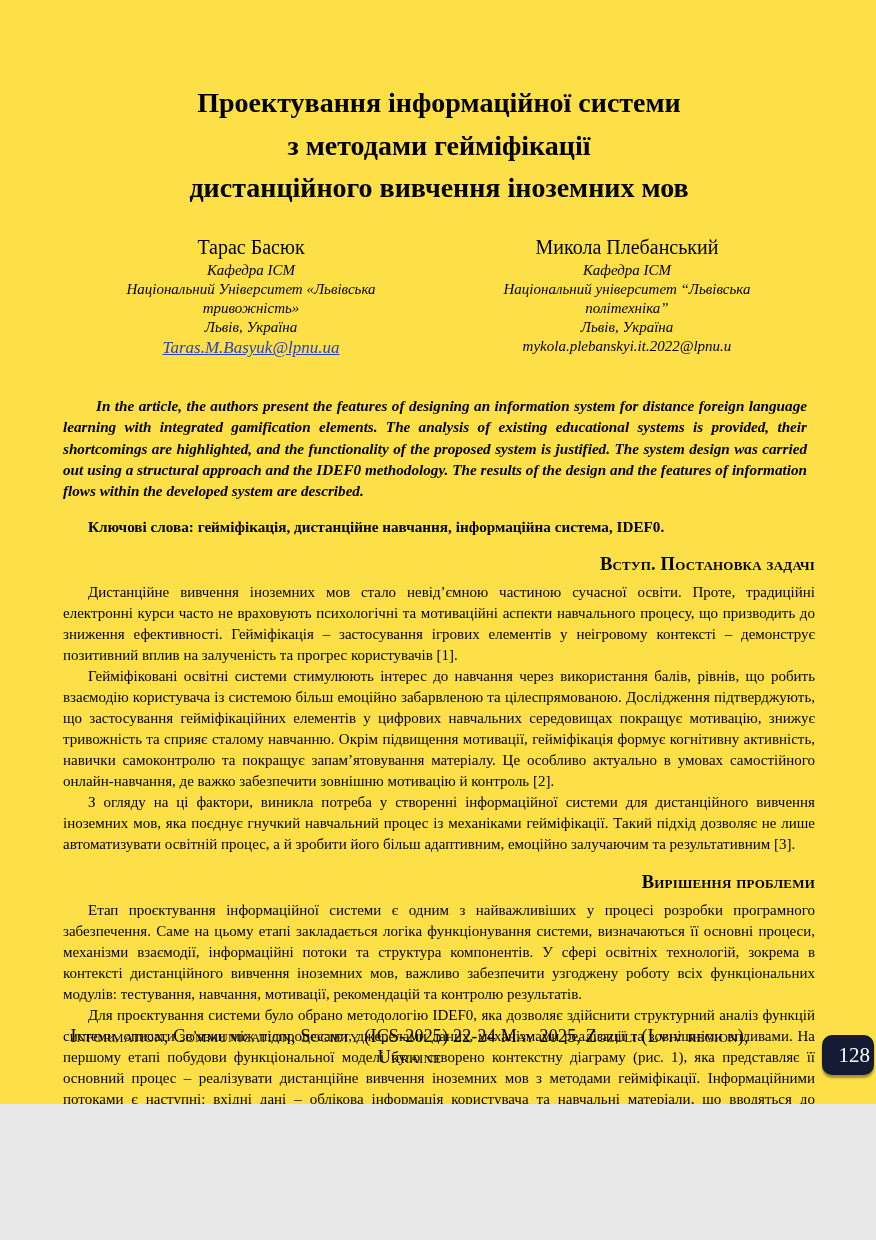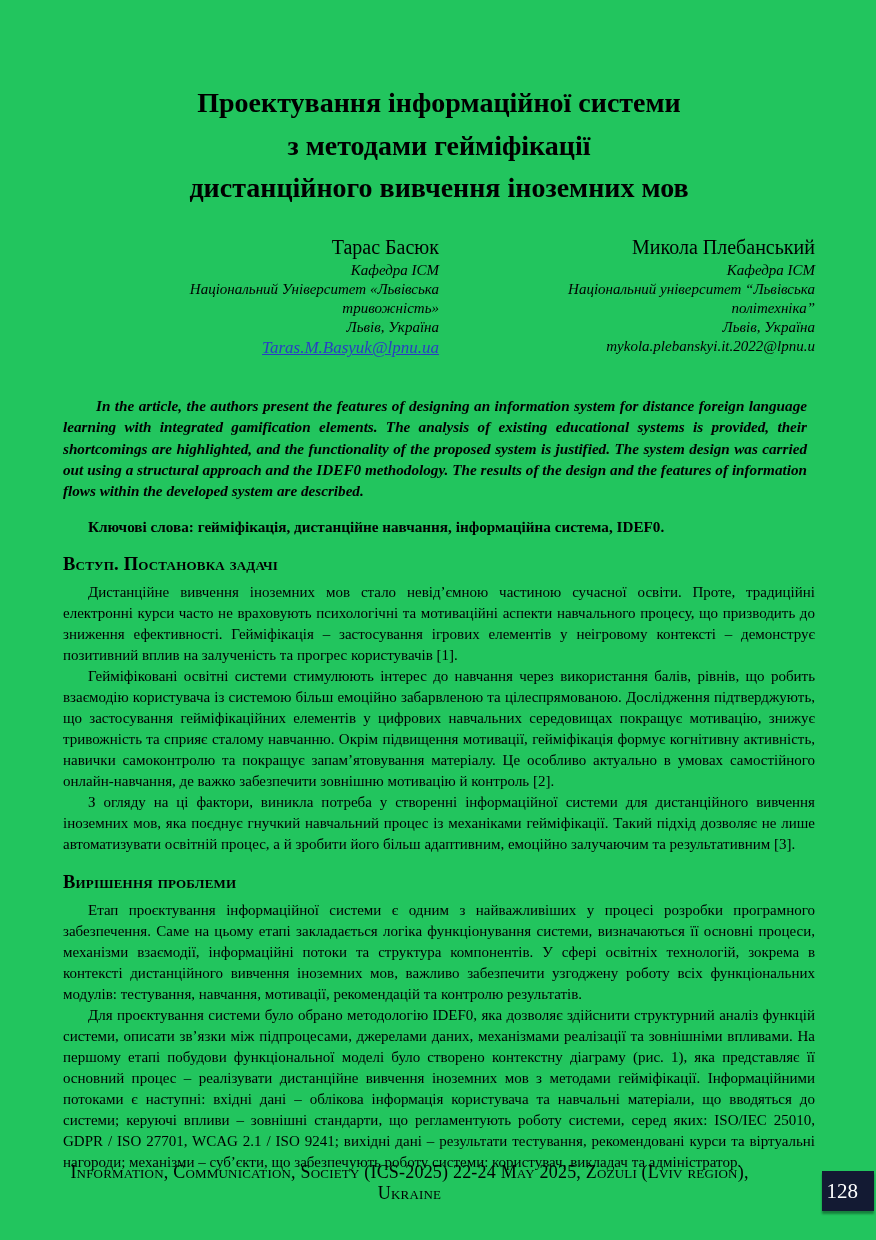--- a/index.html
+++ b/index.html
@@ -1,37 +1,37 @@
 <!DOCTYPE html>
 <html lang="uk" style="--link-color: #2a3ec4; --badge-color: #131a33;"><head>
 <meta charset="utf-8">
 <style>
   html,body{margin:0;padding:0;background:#e8e8e8;}
   .page{
     position:relative;
-    width:876px;height:1240px;
+    width:876px;height:1104px;
     margin:0 auto;
-    background:#22c55e;
+    background:#fde047;
     overflow:hidden;
     font-family:"Liberation Serif","DejaVu Serif",serif;
     color:#000;
   }
   .content{padding:0 61px 0 63px;}
   .paper-title{
     margin-top:82px;
     text-align:center;
     font-weight:bold;
     font-size:28px;
     line-height:1.52;
   }
   .authors-row{
     display:flex;
     margin-top:24px;
   }
-  .author-block{flex:1 1 50%;text-align:right;}
+  .author-block{flex:1 1 50%;text-align:center;}
   .author-name{font-size:20px;line-height:1.35;}
   .author-line{font-style:italic;font-size:15px;line-height:1.28;}
   .author-email-link{
     font-style:italic;font-size:17px;line-height:1.28;
     color:var(--link-color,#2a3ec4);
     text-decoration:underline;
   }
   .author-email-plain{font-style:italic;font-size:15px;line-height:1.28;}
   .abstract{
     margin:36px 8px 0 0;
@@ -40,21 +40,21 @@
     text-align:justify;text-indent:33px;
   }
   .keywords{
     margin:14px 0 0 0;
     font-weight:bold;
     font-size:15.2px;line-height:1.4;
     text-align:justify;text-indent:25px;
   }
   .section-heading{
     margin:17px 0 7px 0;
-    text-align:left;
+    text-align:right;
     font-weight:bold;
     font-size:18.5px;
     font-variant:small-caps;
     letter-spacing:.2px;
   }
   .body-par{
     margin:0;
     font-size:15px;line-height:1.4;
     text-align:justify;text-indent:25px;
   }
@@ -69,23 +69,24 @@
   }
   .page-number-badge{
     position:absolute;
     right:2px;bottom:29px;
     width:52px;height:40px;
     background:var(--badge-color,#131a33);
     color:#fff;
     font-size:21px;
     line-height:40px;
     text-align:right;
-    padding-right:16px;
+    padding-right:4px;
     box-sizing:border-box;
     box-shadow:0 3px 2px rgba(0,0,0,.35);
+    border-radius:10px;
   }
 </style>
 </head>
 <body>
 
 <div class="page">
   <div class="content">
 
     <h1 class="paper-title">
       <div>Проектування інформаційної системи</div>

